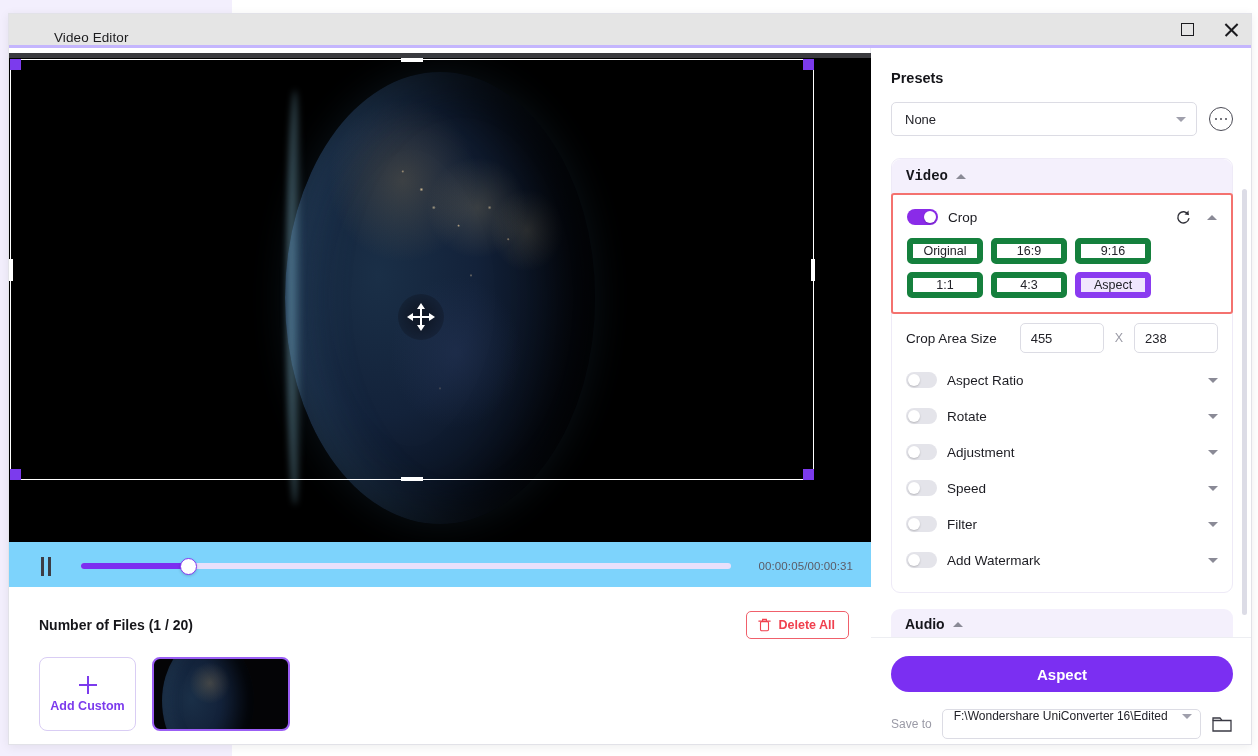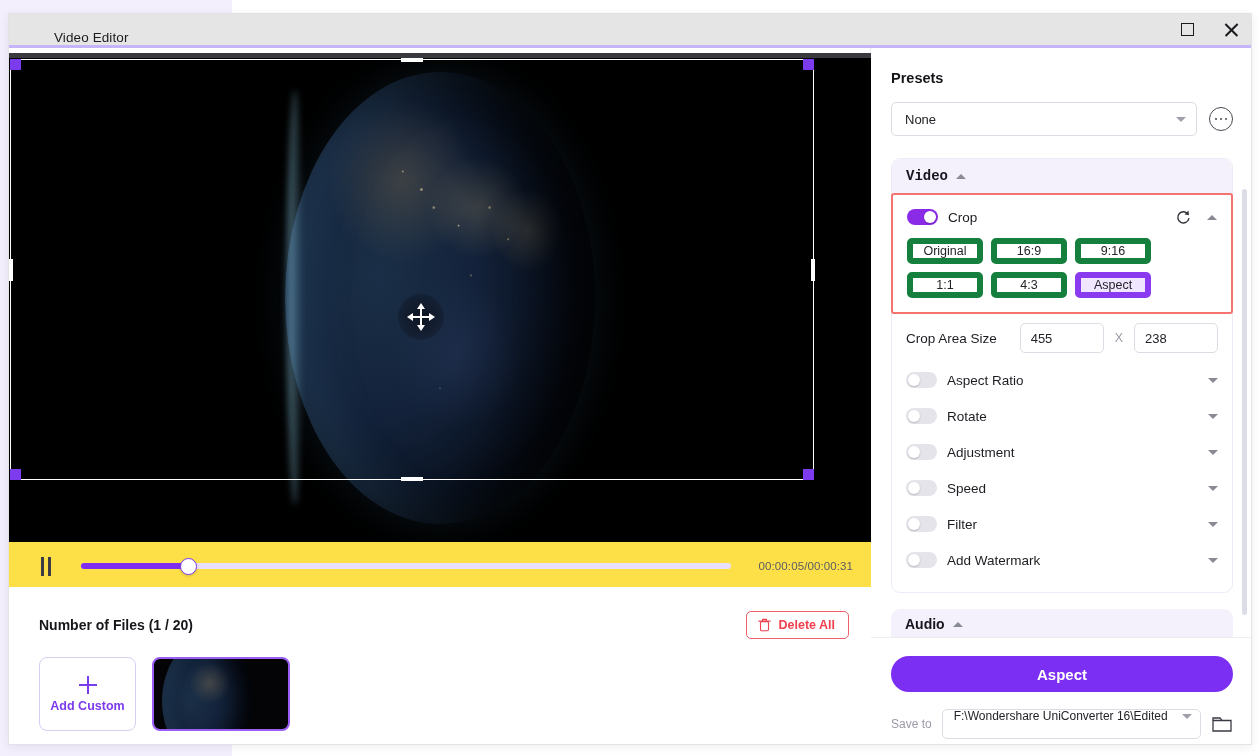--- a/index.html
+++ b/index.html
@@ -133,21 +133,21 @@
     position: absolute; left: 412px; top: 264px;
     width: 46px; height: 46px; margin-left: -23px; margin-top: -23px;
     border-radius: 50%;
     background: radial-gradient(circle, rgba(10,12,20,.72), rgba(10,12,20,.28) 70%, rgba(0,0,0,0));
     display: flex; align-items: center; justify-content: center;
   }
 
   
   .playerbar {
     position: absolute; left: 0; top: 494px; width: 862px; height: 45px;
-    background: #fde047;
+    background: #7dd3fc;
     display: flex; align-items: center; padding: 3px 18px 0 26px;
   }
   .pause-btn {
     width: 22px; height: 22px; display: flex; align-items: center; justify-content: center;
     gap: 4px; cursor: pointer; flex: 0 0 auto;
   }
   .pause-btn i { display: block; width: 3.4px; height: 19px; background: #3c3c44; }
   .seek-wrap {
     position: relative; margin-left: 24px; width: 650px; height: 22px;
     display: flex; align-items: center; cursor: pointer;

